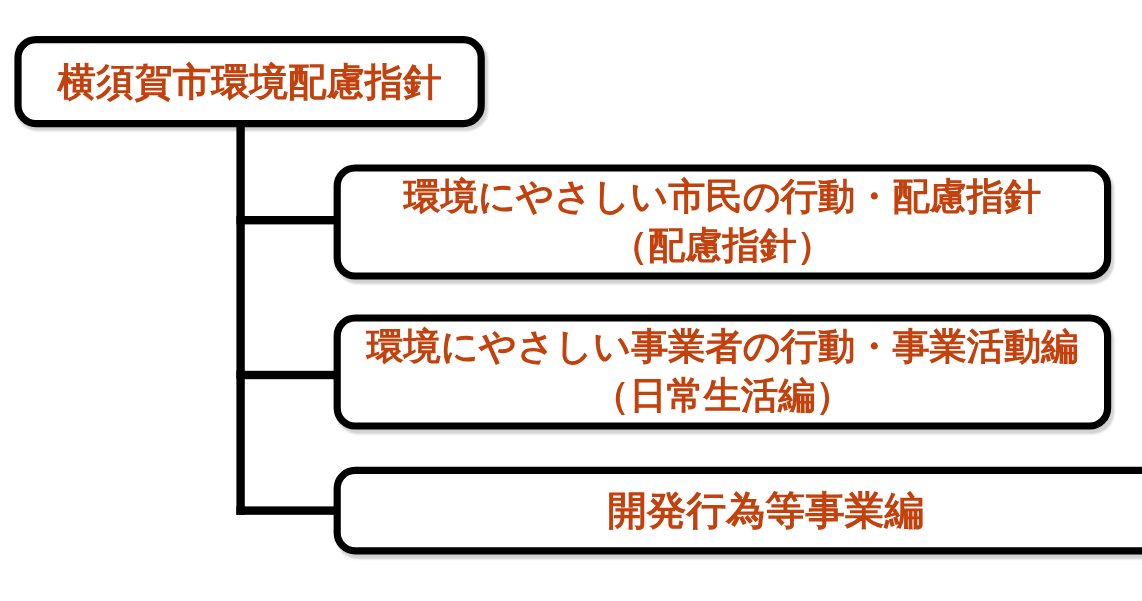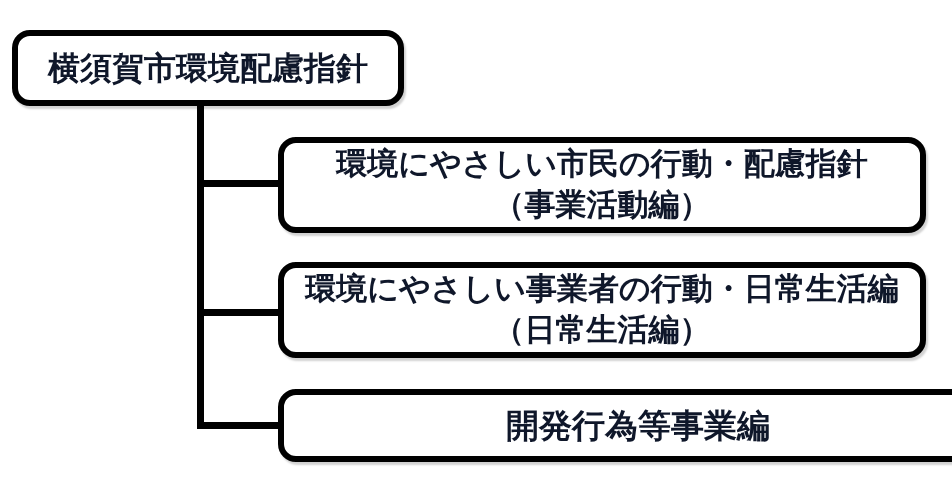--- a/index.html
+++ b/index.html
@@ -20,21 +20,21 @@
     box-sizing: border-box;
     border: 6px solid #000000;
     border-radius: 18px;
     background: #ffffff;
     display: flex;
     flex-direction: column;
     align-items: center;
     justify-content: center;
     text-align: center;
     font-weight: bold;
-    color: #0f172a;
+    color: #c2410c;
     box-shadow: 2px 3px 2px rgba(0,0,0,0.18);
     line-height: 1.32;
   }
   .node .txt {
     white-space: nowrap;
   }
   #root-box {
     left: 12px;
     top: 30px;
     width: 392px;
@@ -100,25 +100,25 @@
     <span class="txt">横須賀市環境配慮指針</span>
   </div>
 
   <div class="connector" id="trunk-line"></div>
   <div class="connector" id="branch-line-1"></div>
   <div class="connector" id="branch-line-2"></div>
   <div class="connector" id="branch-line-3"></div>
 
   <div class="node" id="child-box-1">
     <span class="txt">環境にやさしい市民の行動・配慮指針</span>
-    <span class="txt">（事業活動編）</span>
+    <span class="txt">（配慮指針）</span>
   </div>
 
   <div class="node" id="child-box-2">
-    <span class="txt">環境にやさしい事業者の行動・日常生活編</span>
+    <span class="txt">環境にやさしい事業者の行動・事業活動編</span>
     <span class="txt">（日常生活編）</span>
   </div>
 
   <div class="node" id="child-box-3">
     <span class="txt">開発行為等事業編</span>
   </div>
 
 </div>
 
 </body></html>

